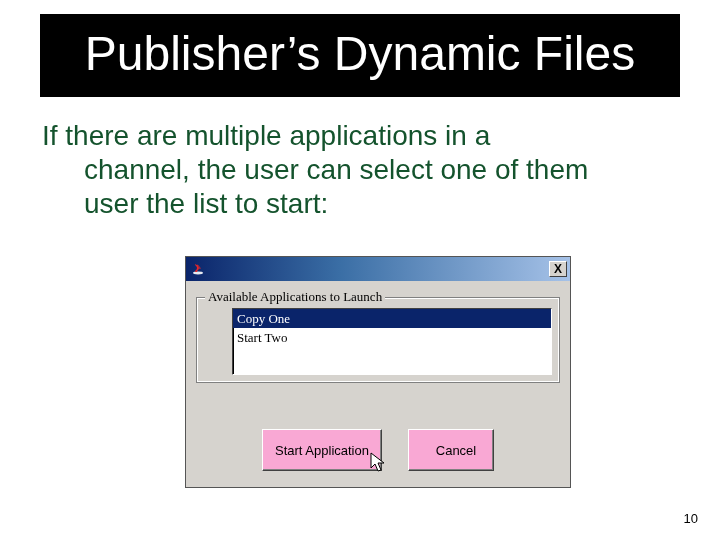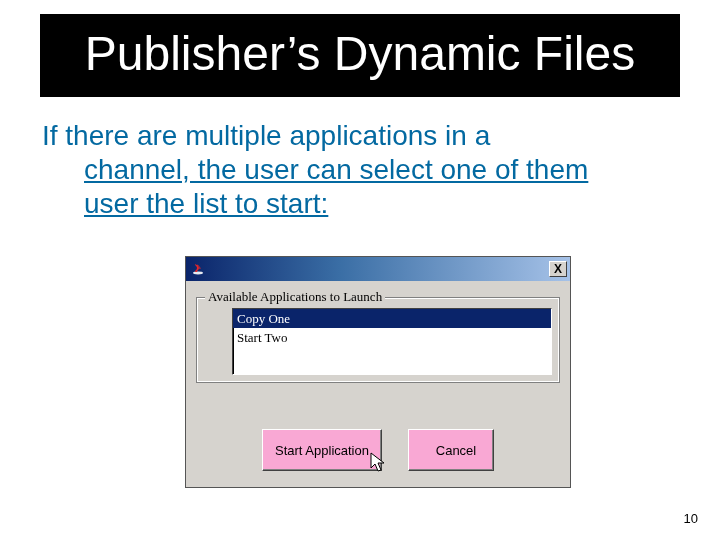--- a/index.html
+++ b/index.html
@@ -17,26 +17,25 @@
     color:#fff;
     font-size:48px;
     padding:12px 20px 16px 20px;
     text-align:center;
     font-family: Arial, Helvetica, sans-serif;
   }
   .body-text {
     margin: 22px 42px 0 42px;
     font-size:28px;
     line-height:1.22;
-    color:#0369a1;
+    color:#14532d;
   }
   .body-text .indent {
     display:block;
     padding-left:42px;
-    text-decoration:underline;
   }
   .page-num {
     position:absolute;
     right:22px;
     bottom:14px;
     font-size:13px;
     color:#000;
   }
 
   

